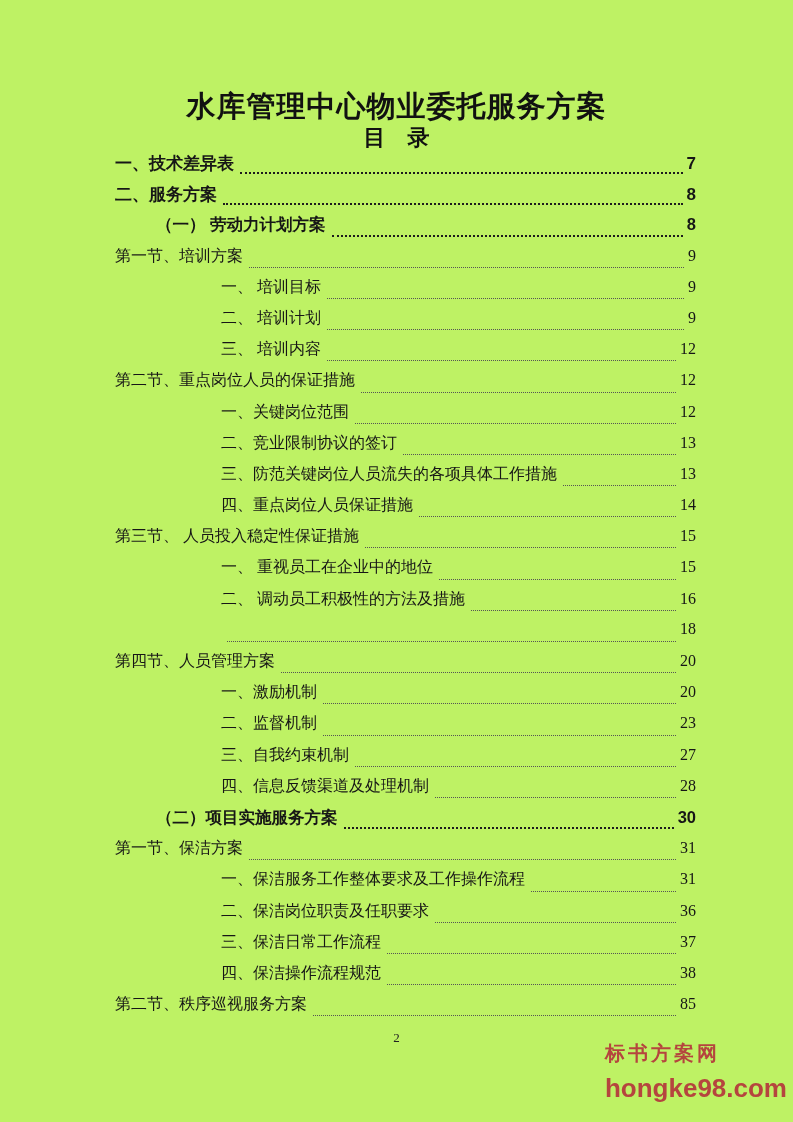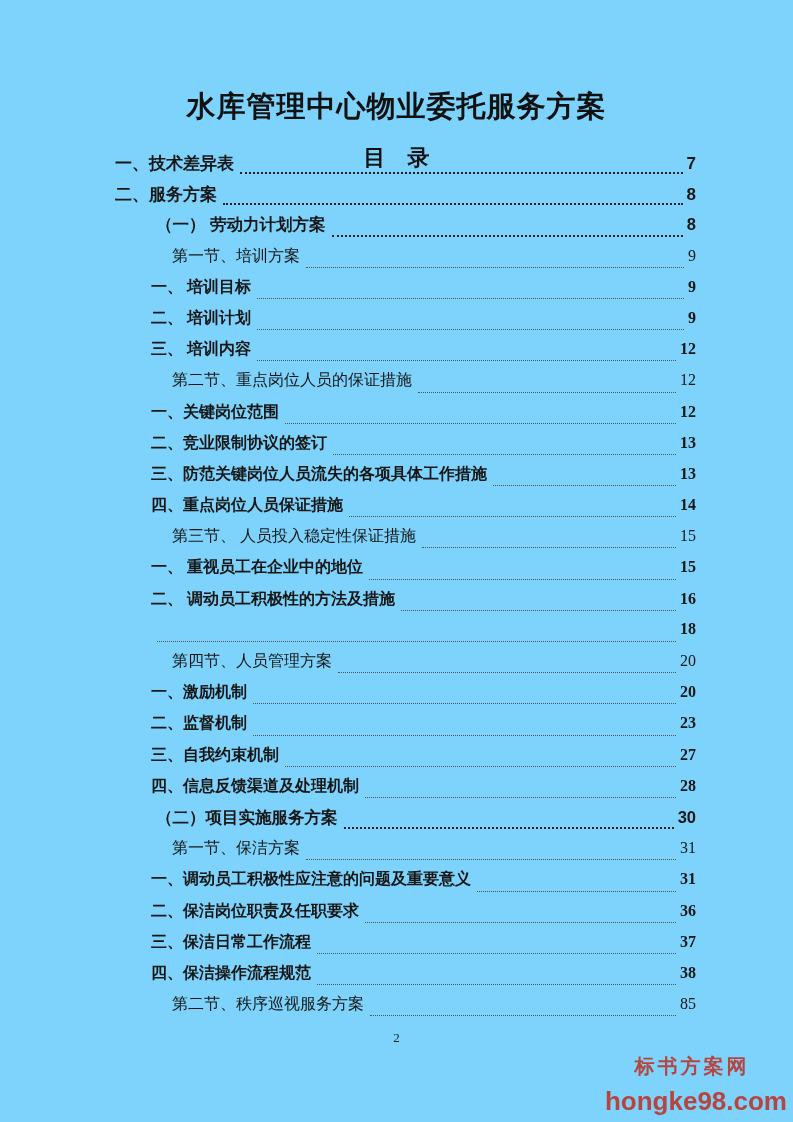--- a/index.html
+++ b/index.html
@@ -4,41 +4,40 @@
 <style>
   html, body {
     margin: 0;
     padding: 0;
     background: #ffffff;
   }
   .page {
     position: relative;
     width: 793px;
     height: 1122px;
-    background: #7dd3fc;
+    background: #bef264;
     overflow: hidden;
     font-family: "Liberation Serif", "DejaVu Serif", serif;
     color: #161616;
   }
   .doc-title {
     padding-top: 88px;
     text-align: center;
     font-size: 29px;
     line-height: 36px;
     font-weight: 700;
     letter-spacing: 1px;
     color: #111111;
   }
   .toc-heading {
     text-align: center;
     font-size: 22px;
     line-height: 28px;
     font-weight: 700;
     color: #111111;
-    margin-top: 20px;
   }
   .toc {
     position: absolute;
     top: 152px;
     left: 115px;
     right: 97px;
   }
   .toc-row {
     display: flex;
     align-items: baseline;
@@ -58,39 +57,39 @@
     margin-bottom: 9px;
   }
   .toc-page {
     flex: 0 0 auto;
   }
   
   .lv1 { margin-left: 0; font-weight: 700; font-size: 17px;
          font-family: "Liberation Sans", "DejaVu Sans", sans-serif; }
   .lv2 { margin-left: 41px; font-weight: 700; font-size: 16.5px;
          font-family: "Liberation Sans", "DejaVu Sans", sans-serif; }
-  .lv3 { margin-left: 57px; font-weight: 400; }
-  .lv4 { margin-left: 36px; font-weight: 700; }
+  .lv3 { font-weight: 400; }
+  .lv4 { margin-left: 106px; font-weight: 400; }
   .lv1 .leader, .lv2 .leader { border-bottom: 2.4px dotted #1c1c1c; }
   .lv3 .leader, .lv4 .leader { border-bottom: 1.6px dotted #555555; }
 
   .footer-page-number {
     position: absolute;
     top: 1030px;
     left: 0;
     right: 0;
     text-align: center;
     font-size: 13px;
     color: #222222;
   }
   .watermark {
     position: absolute;
     right: 6px;
-    bottom: 8px;
-    text-align: center;
+    bottom: 21px;
+    text-align: left;
     font-family: "Liberation Sans", "DejaVu Sans", sans-serif;
     line-height: 1.0;
   }
   .watermark .site-name {
     display: block;
     font-size: 20px;
     font-weight: 900;
     letter-spacing: 3px;
     padding-right: 8px;
   }
@@ -220,21 +219,21 @@
       <span class="toc-label">（二）项目实施服务方案</span>
       <span class="leader"></span>
       <span class="toc-page">30</span>
     </div>
       <div class="toc-row lv3">
       <span class="toc-label">第一节、保洁方案</span>
       <span class="leader"></span>
       <span class="toc-page">31</span>
     </div>
       <div class="toc-row lv4">
-      <span class="toc-label">一、调动员工积极性应注意的问题及重要意义</span>
+      <span class="toc-label">一、保洁服务工作整体要求及工作操作流程</span>
       <span class="leader"></span>
       <span class="toc-page">31</span>
     </div>
       <div class="toc-row lv4">
       <span class="toc-label">二、保洁岗位职责及任职要求</span>
       <span class="leader"></span>
       <span class="toc-page">36</span>
     </div>
       <div class="toc-row lv4">
       <span class="toc-label">三、保洁日常工作流程</span>

